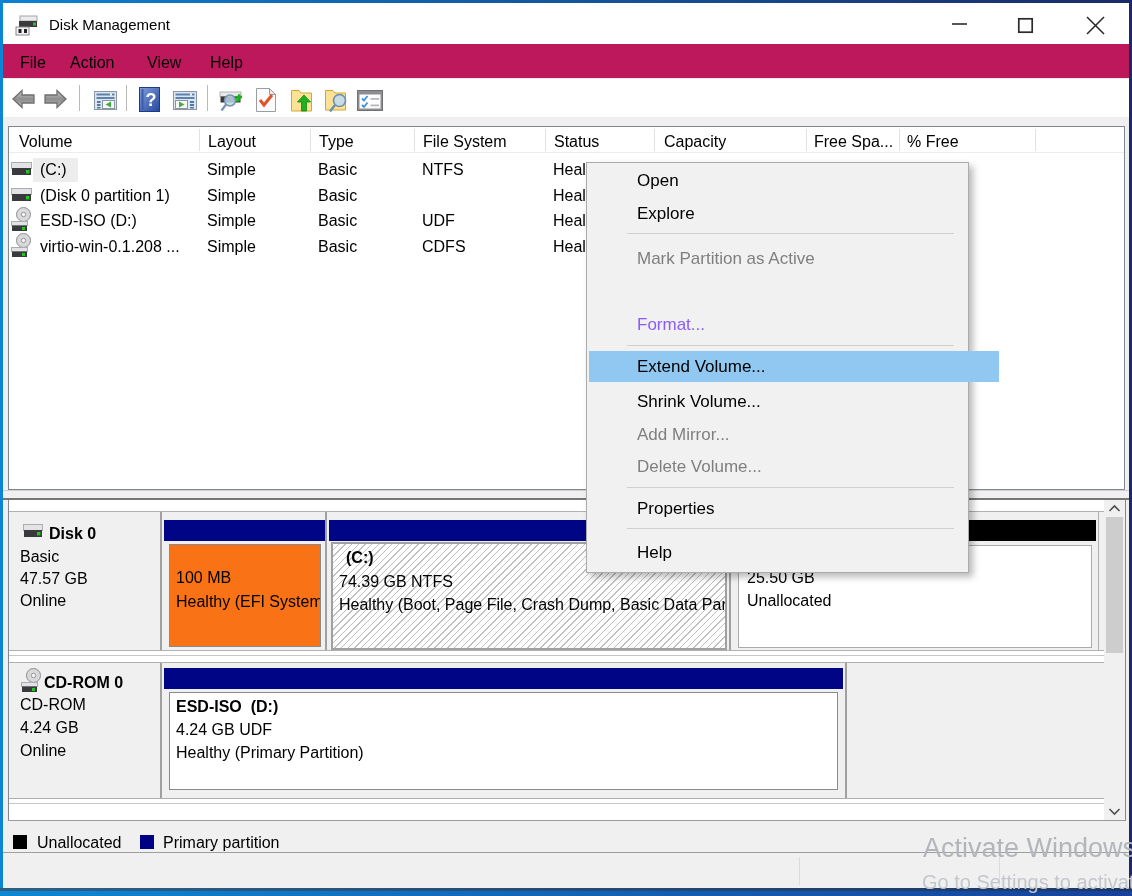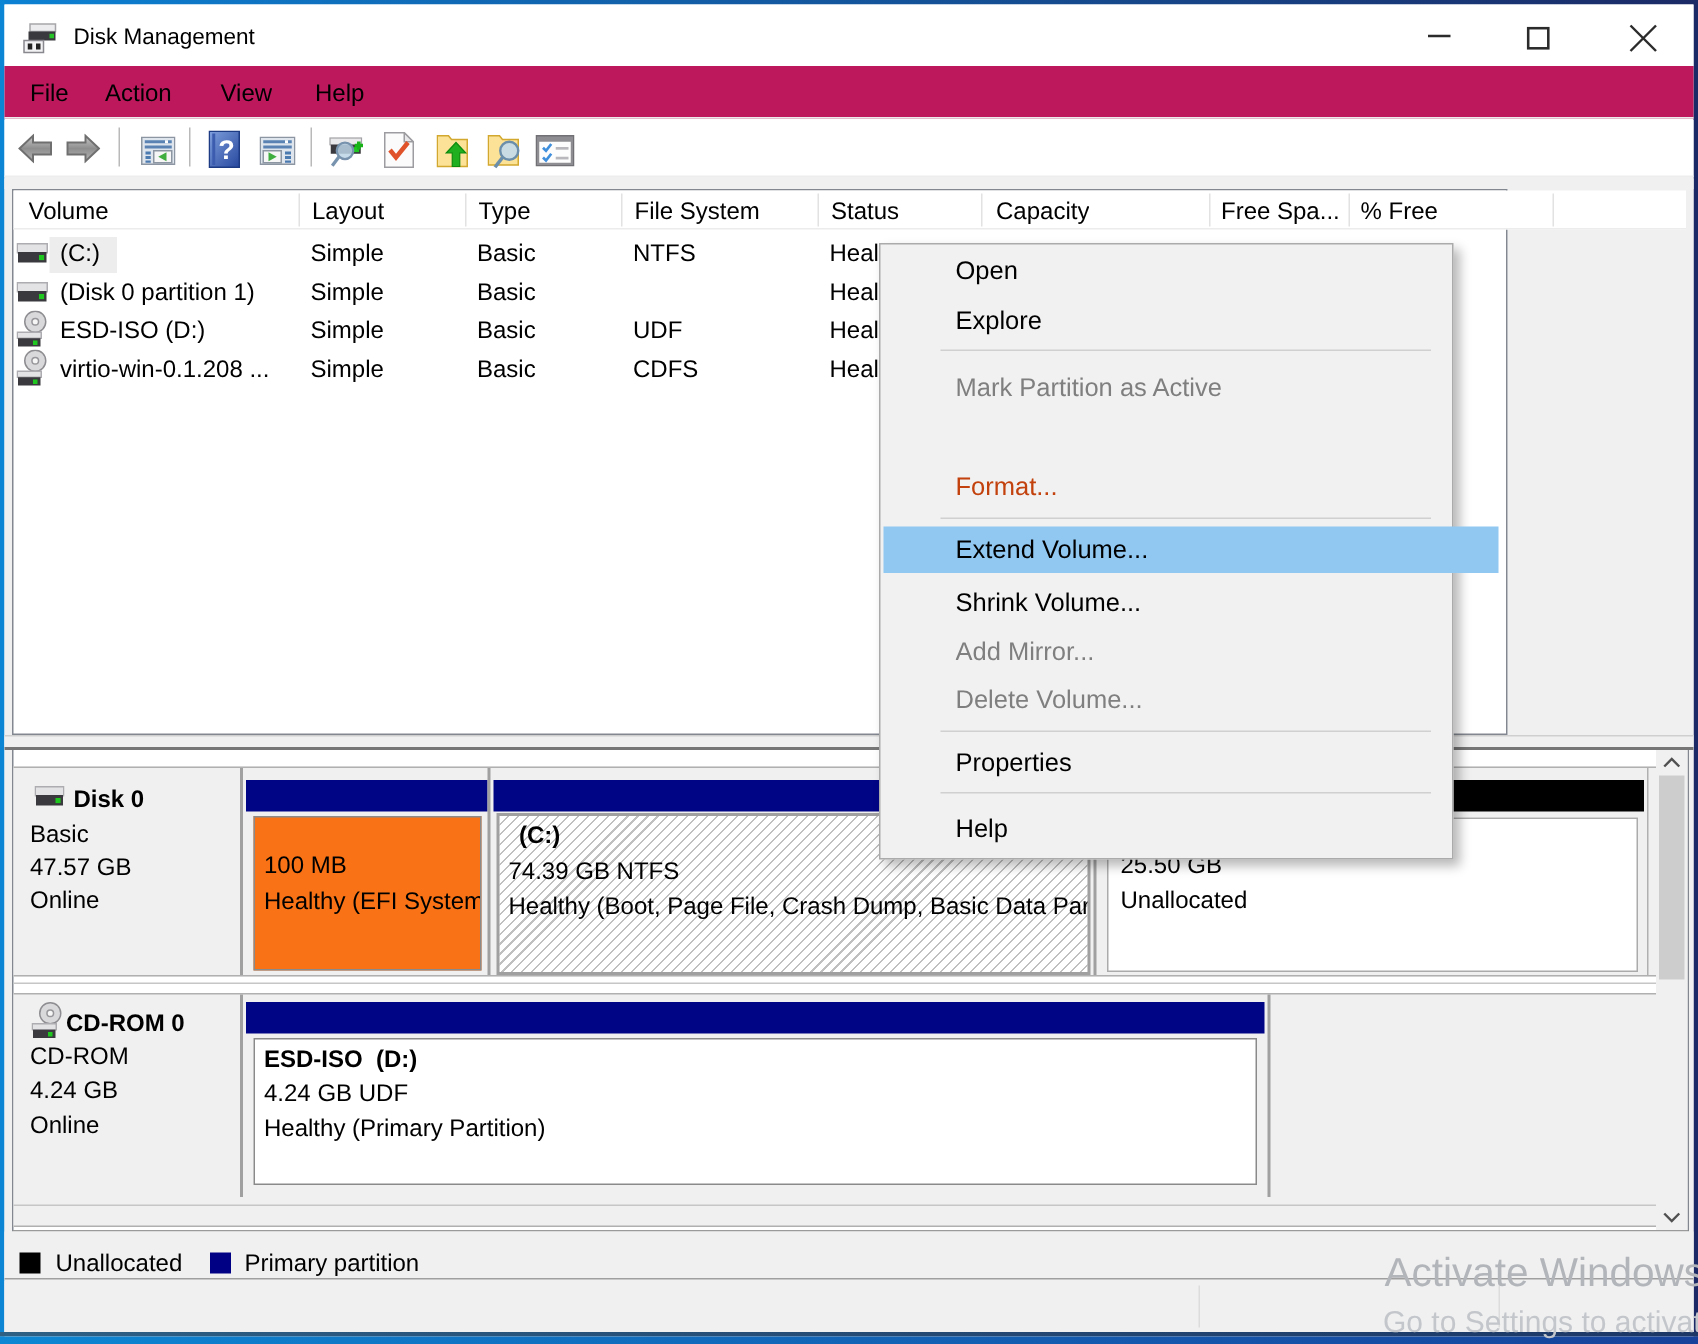--- a/index.html
+++ b/index.html
@@ -127,21 +127,21 @@
     <path d="M5 8.5 L7 10.5 L10.5 6" fill="none" stroke="#3f8fdd" stroke-width="1.8"></path>
     <path d="M5 15 L7 17 L10.5 12.5" fill="none" stroke="#3f8fdd" stroke-width="1.8"></path>
     <rect x="13.5" y="8" width="8.5" height="1.8" fill="#b9b9bd"></rect>
     <rect x="13.5" y="14.5" width="8.5" height="1.8" fill="#b9b9bd"></rect>
   </svg>
 </div>
 <div class="abs" style="left:3px;top:119px;width:1126px;height:7px;background:#f0f0f0;"></div>
 
 <div class="abs" style="left:3px;top:118px;width:1126px;height:770px;background:#f0f0f0;"></div>
 
-<div class="abs" style="left:8px;top:126px;width:997px;height:364px;background:#fff;border:1px solid #828790;">
+<div class="abs" style="left:8px;top:126px;width:1117px;height:364px;background:#fff;border:1px solid #828790;">
 
   <div class="abs" style="left:0;top:0;width:1115px;height:26px;background:#fff;">
     <span class="abs nowrap" style="left:10px;top:6px;">Volume</span>
     <span class="abs nowrap" style="left:199px;top:6px;">Layout</span>
     <span class="abs nowrap" style="left:310px;top:6px;">Type</span>
     <span class="abs nowrap" style="left:414px;top:6px;">File System</span>
     <span class="abs nowrap" style="left:545px;top:6px;">Status</span>
     <span class="abs nowrap" style="left:655px;top:6px;">Capacity</span>
     <span class="abs nowrap" style="left:805px;top:6px;">Free Spa...</span>
     <span class="abs nowrap" style="left:898px;top:6px;">% Free</span>
@@ -241,21 +241,21 @@
 
     <div class="abs" style="left:724px;top:8px;width:363px;height:21px;background:#000;"></div>
     <div class="abs nowrap" style="left:729px;top:33px;width:354px;height:103px;background:#fff;border:1px solid #ababab;">
       <span class="abs nowrap" style="left:8px;top:26px;">25.50 GB</span>
       <span class="abs nowrap" style="left:8px;top:49px;">Unallocated</span>
     </div>
     <div class="abs" style="left:1089px;top:0;width:1px;height:138px;background:#b0b0b0;"></div>
   </div>
   <div class="abs" style="left:0;top:155px;width:1095px;height:1px;background:#c6c6c6;"></div>
 
-  <div class="abs" style="left:0;top:162px;width:1095px;height:156px;background:#f0f0f0;border-top:1px solid #b0b0b0;border-bottom:1px solid #b0b0b0;">
+  <div class="abs" style="left:0;top:162px;width:1095px;height:137px;background:#f0f0f0;border-top:1px solid #b0b0b0;border-bottom:1px solid #b0b0b0;">
 
     <div class="abs" style="left:0;top:0;width:153px;height:135px;border-right:2px solid #a0a0a0;">
       <svg class="abs" style="left:12px;top:5px;" width="22" height="25" viewBox="0 0 22 25">
         <circle cx="12.5" cy="7.5" r="7" fill="#d9d9db" stroke="#8e8e92"></circle>
         <circle cx="12.5" cy="7.5" r="2.2" fill="#f6f6f6" stroke="#97979b"></circle>
         <rect x="0.5" y="14.5" width="16" height="4" fill="#e3e3e5" stroke="#adadb1"></rect>
         <rect x="1" y="18.5" width="15" height="5.5" fill="#3a3a3e"></rect>
         <rect x="11" y="20" width="3" height="3" fill="#1ec81e"></rect>
       </svg>
       <span class="abs nowrap" style="left:35px;top:14px;font-weight:bold;">CD-ROM 0</span>
@@ -298,21 +298,21 @@
 </div>
 
 <div class="abs nowrap" style="left:923px;top:833px;width:209px;font-size:27px;color:#b2b5ba;">Activate Windows</div>
 <div class="abs nowrap" style="left:922px;top:871px;width:210px;font-size:20px;color:#c3c6cb;">Go to Settings to activate Windows.</div>
 
 <div class="abs" id="ctxmenu" style="left:586px;top:162px;width:383px;height:411px;background:#f1f1f1;border:1px solid #ababab;box-shadow:4px 4px 7px rgba(0,0,0,0.28);">
   <span class="abs nowrap" style="left:50px;top:8px;">Open</span>
   <span class="abs nowrap" style="left:50px;top:41px;">Explore</span>
   <div class="abs" style="left:40px;top:70px;width:327px;height:1px;background:#d0d0d0;"></div>
   <span class="abs nowrap" style="left:50px;top:86px;color:#7f7f7f;">Mark Partition as Active</span>
-  <span class="abs nowrap" style="left:50px;top:152px;color:#c2410c;">Format...</span>
+  <span class="abs nowrap" style="left:50px;top:152px;color:#8b5cf6;">Format...</span>
   <div class="abs" style="left:40px;top:182px;width:327px;height:1px;background:#d0d0d0;"></div>
   <div class="abs" style="left:2px;top:188px;width:410px;height:31px;background:#90c8f2;text-align:center;">
     <span class="abs nowrap" style="left:48px;top:6px;">Extend Volume...</span>
   </div>
   <span class="abs nowrap" style="left:50px;top:229px;">Shrink Volume...</span>
   <span class="abs nowrap" style="left:50px;top:262px;color:#7f7f7f;">Add Mirror...</span>
   <span class="abs nowrap" style="left:50px;top:294px;color:#7f7f7f;">Delete Volume...</span>
   <div class="abs" style="left:40px;top:324px;width:327px;height:1px;background:#d0d0d0;"></div>
   <span class="abs nowrap" style="left:50px;top:336px;">Properties</span>
   <div class="abs" style="left:40px;top:365px;width:327px;height:1px;background:#d0d0d0;"></div>

